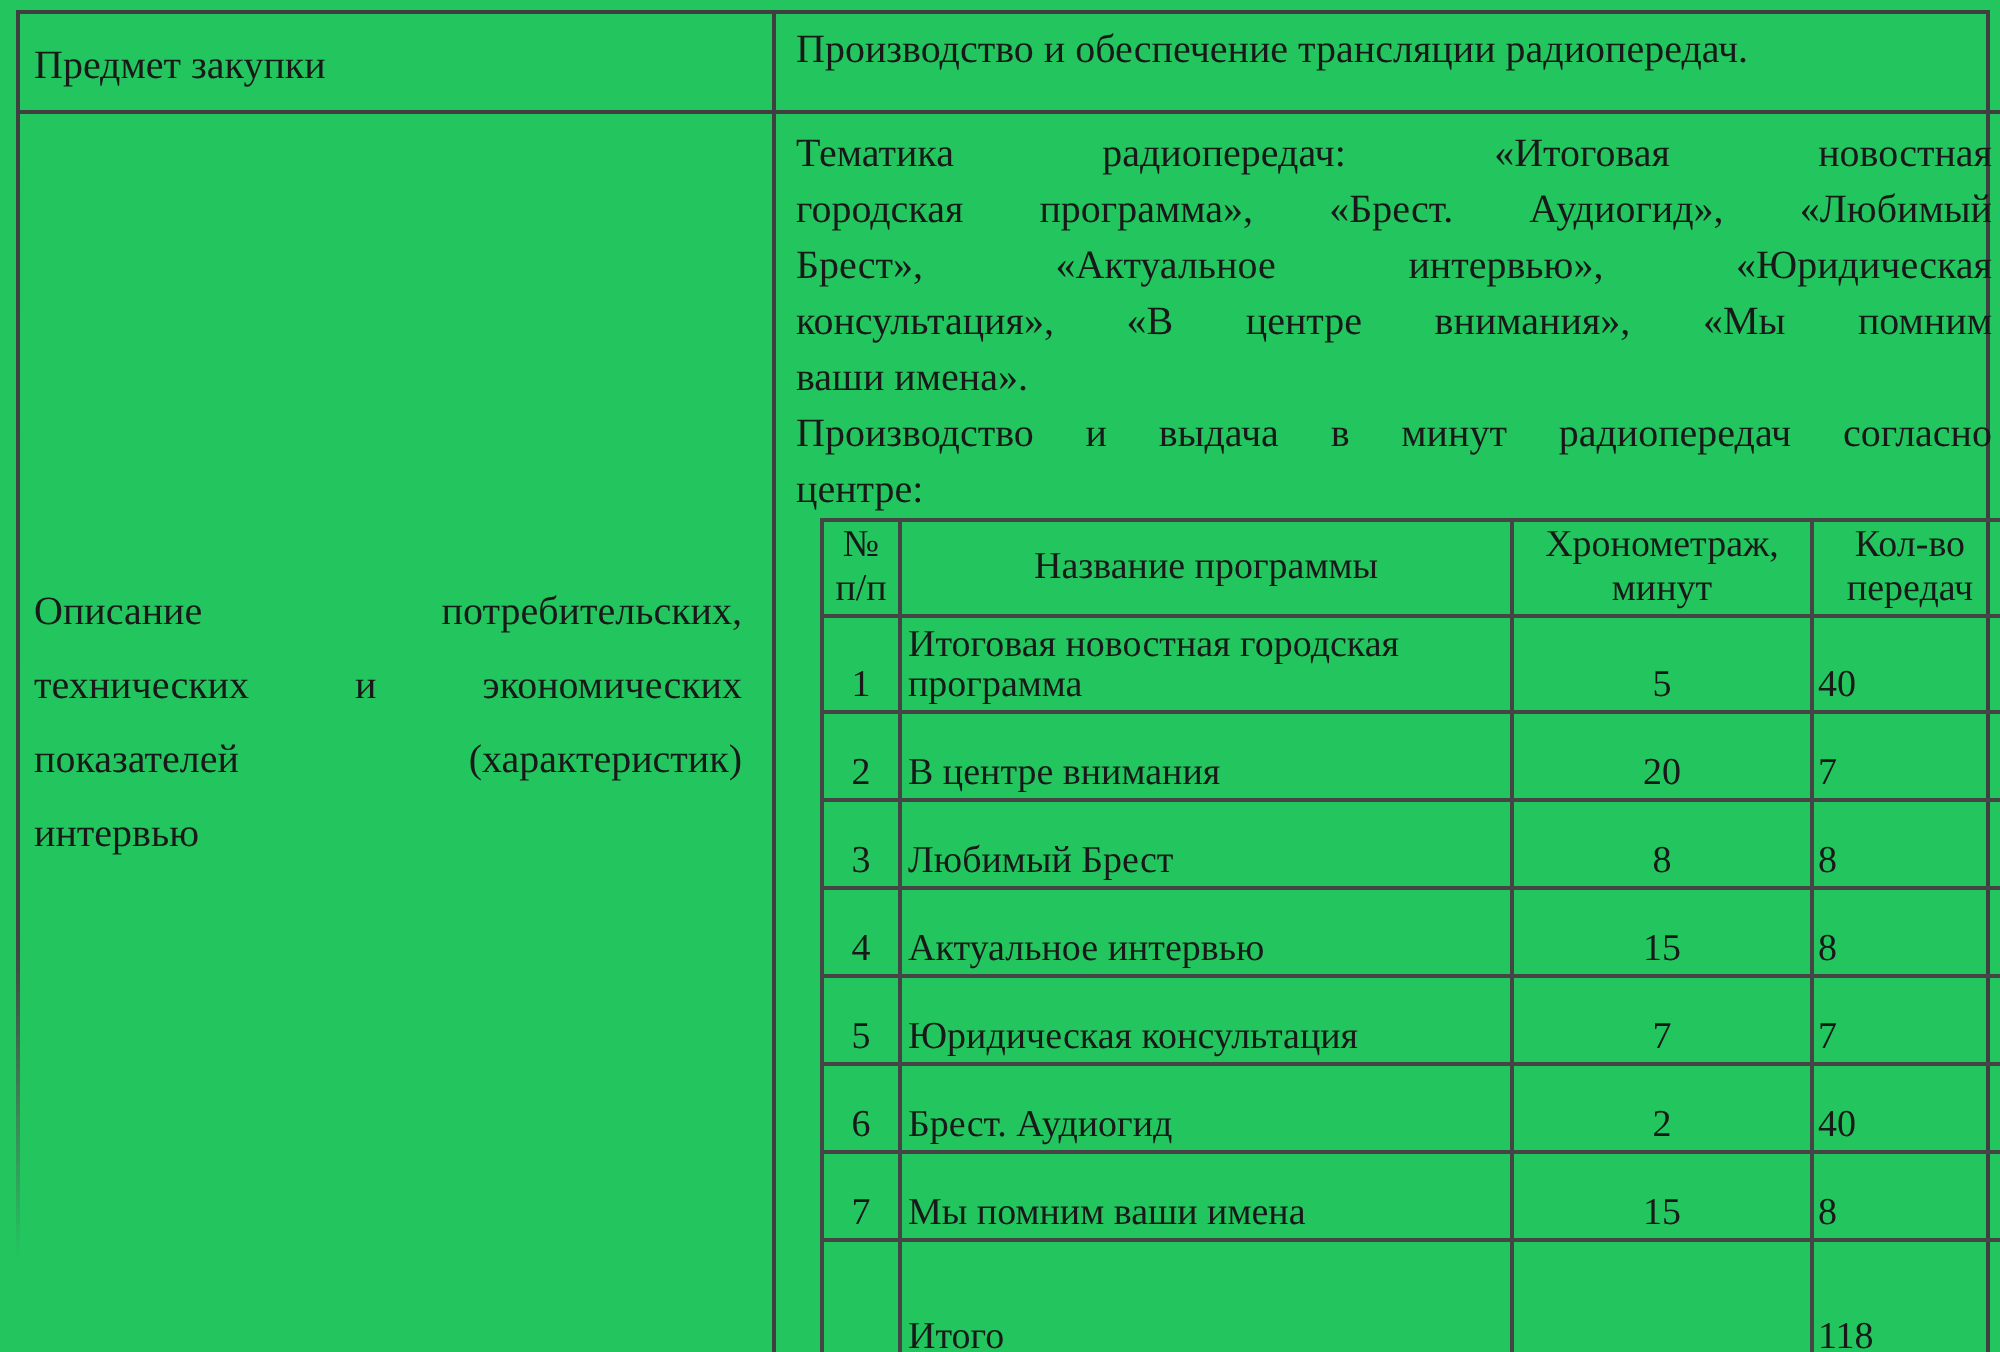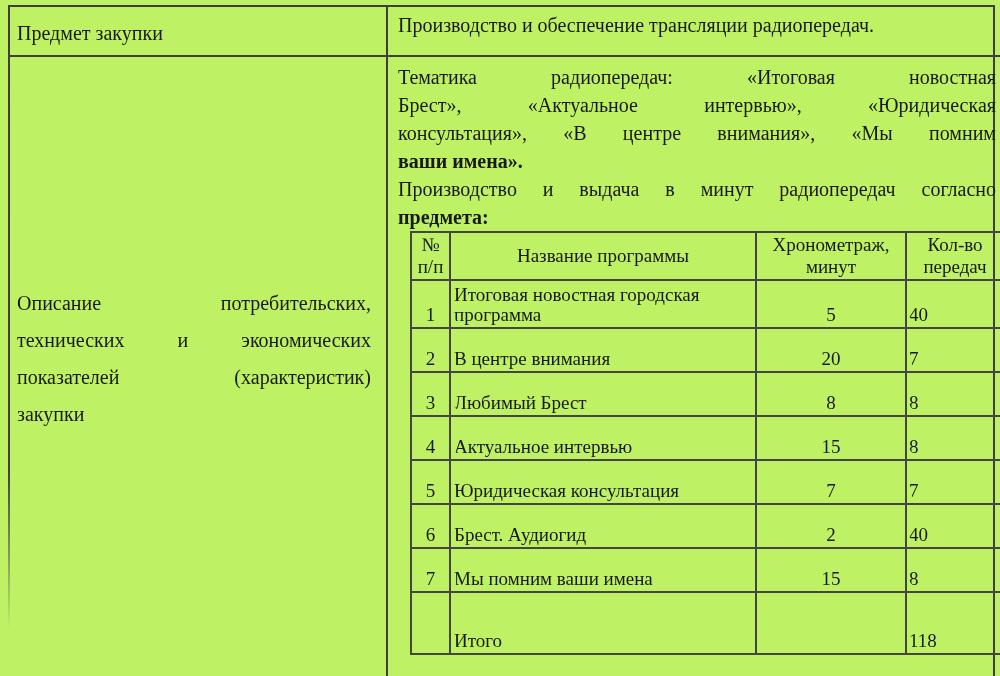--- a/index.html
+++ b/index.html
@@ -5,21 +5,21 @@
   html, body {
     margin: 0;
     padding: 0;
     background: #ffffff;
   }
   .page {
     position: relative;
     width: 1000px;
     height: 676px;
     overflow: hidden;
-    background: #bef264;
+    background: #22c55e;
     font-family: "Liberation Serif", "DejaVu Serif", serif;
     color: #191919;
   }
   
   .doc-table {
     position: absolute;
     left: 8px;
     top: 5px;
     width: 987px;
     height: 671px;
@@ -56,21 +56,21 @@
     flex-direction: column;
     justify-content: center;
   }
   .jline { line-height: 37px; text-align: justify; text-align-last: justify; }
   .jline.last { text-align: justify; text-align-last: left; }
 
   .c-r2-right { padding: 0; font-size: 20px; }
   .para { margin: 0 9px 0 10px; }
   .para.first { margin-top: 6px; }
   .pline { line-height: 28px; text-align: justify; text-align-last: justify; }
-  .pline.last { text-align-last: left; font-weight: bold; }
+  .pline.last { text-align-last: left; }
 
   
   .itable {
     margin-left: 22px;
     width: 595px;
     border-collapse: collapse;
     table-layout: fixed;
     font-size: 19px;
     color: #191919;
   }
@@ -84,21 +84,20 @@
     text-align: center;
     vertical-align: middle;
     line-height: 22px;
     height: 48px;
     padding: 1px 2px;
   }
   .itable td {
     vertical-align: bottom;
     line-height: 20px;
     padding: 0 2px 2px 2px;
-    border-radius: 18px;
   }
   .itable tbody tr { height: 44px; }
   .itable tbody tr.row-first { height: 48px; }
   .itable tbody tr.row-total { height: 62px; }
   td.cell-num   { text-align: center; }
   td.cell-name  { text-align: left; padding-left: 3px; }
   td.cell-dur   { text-align: center; }
   td.cell-cnt   { text-align: left; padding-right: 5px; }
 </style>
 </head>
@@ -111,33 +110,34 @@
       <span>Предмет закупки</span>
     </div>
     <div class="cell r1 c-r1-right">
       <span>Производство и обеспечение трансляции радиопередач.</span>
     </div>
 
     <div class="cell cl c-r2-left">
       <div class="jline">Описание потребительских,</div>
       <div class="jline">технических и экономических</div>
       <div class="jline">показателей (характеристик)</div>
-      <div class="jline last">закупки</div>
+      <div class="jline last">интервью</div>
     </div>
 
     <div class="cell c-r2-right">
       <div class="para first">
         <div class="pline">Тематика радиопередач: «Итоговая новостная</div>
+        <div class="pline">городская программа», «Брест. Аудиогид», «Любимый</div>
         <div class="pline">Брест», «Актуальное интервью», «Юридическая</div>
         <div class="pline">консультация», «В центре внимания», «Мы помним</div>
         <div class="pline last">ваши имена».</div>
       </div>
       <div class="para">
         <div class="pline">Производство и выдача в минут радиопередач согласно</div>
-        <div class="pline last">предмета:</div>
+        <div class="pline last">центре:</div>
       </div>
 
       <table class="itable">
         <colgroup>
           <col style="width:39px">
           <col style="width:306px">
           <col style="width:150px">
           <col>
         </colgroup>
         <thead>

